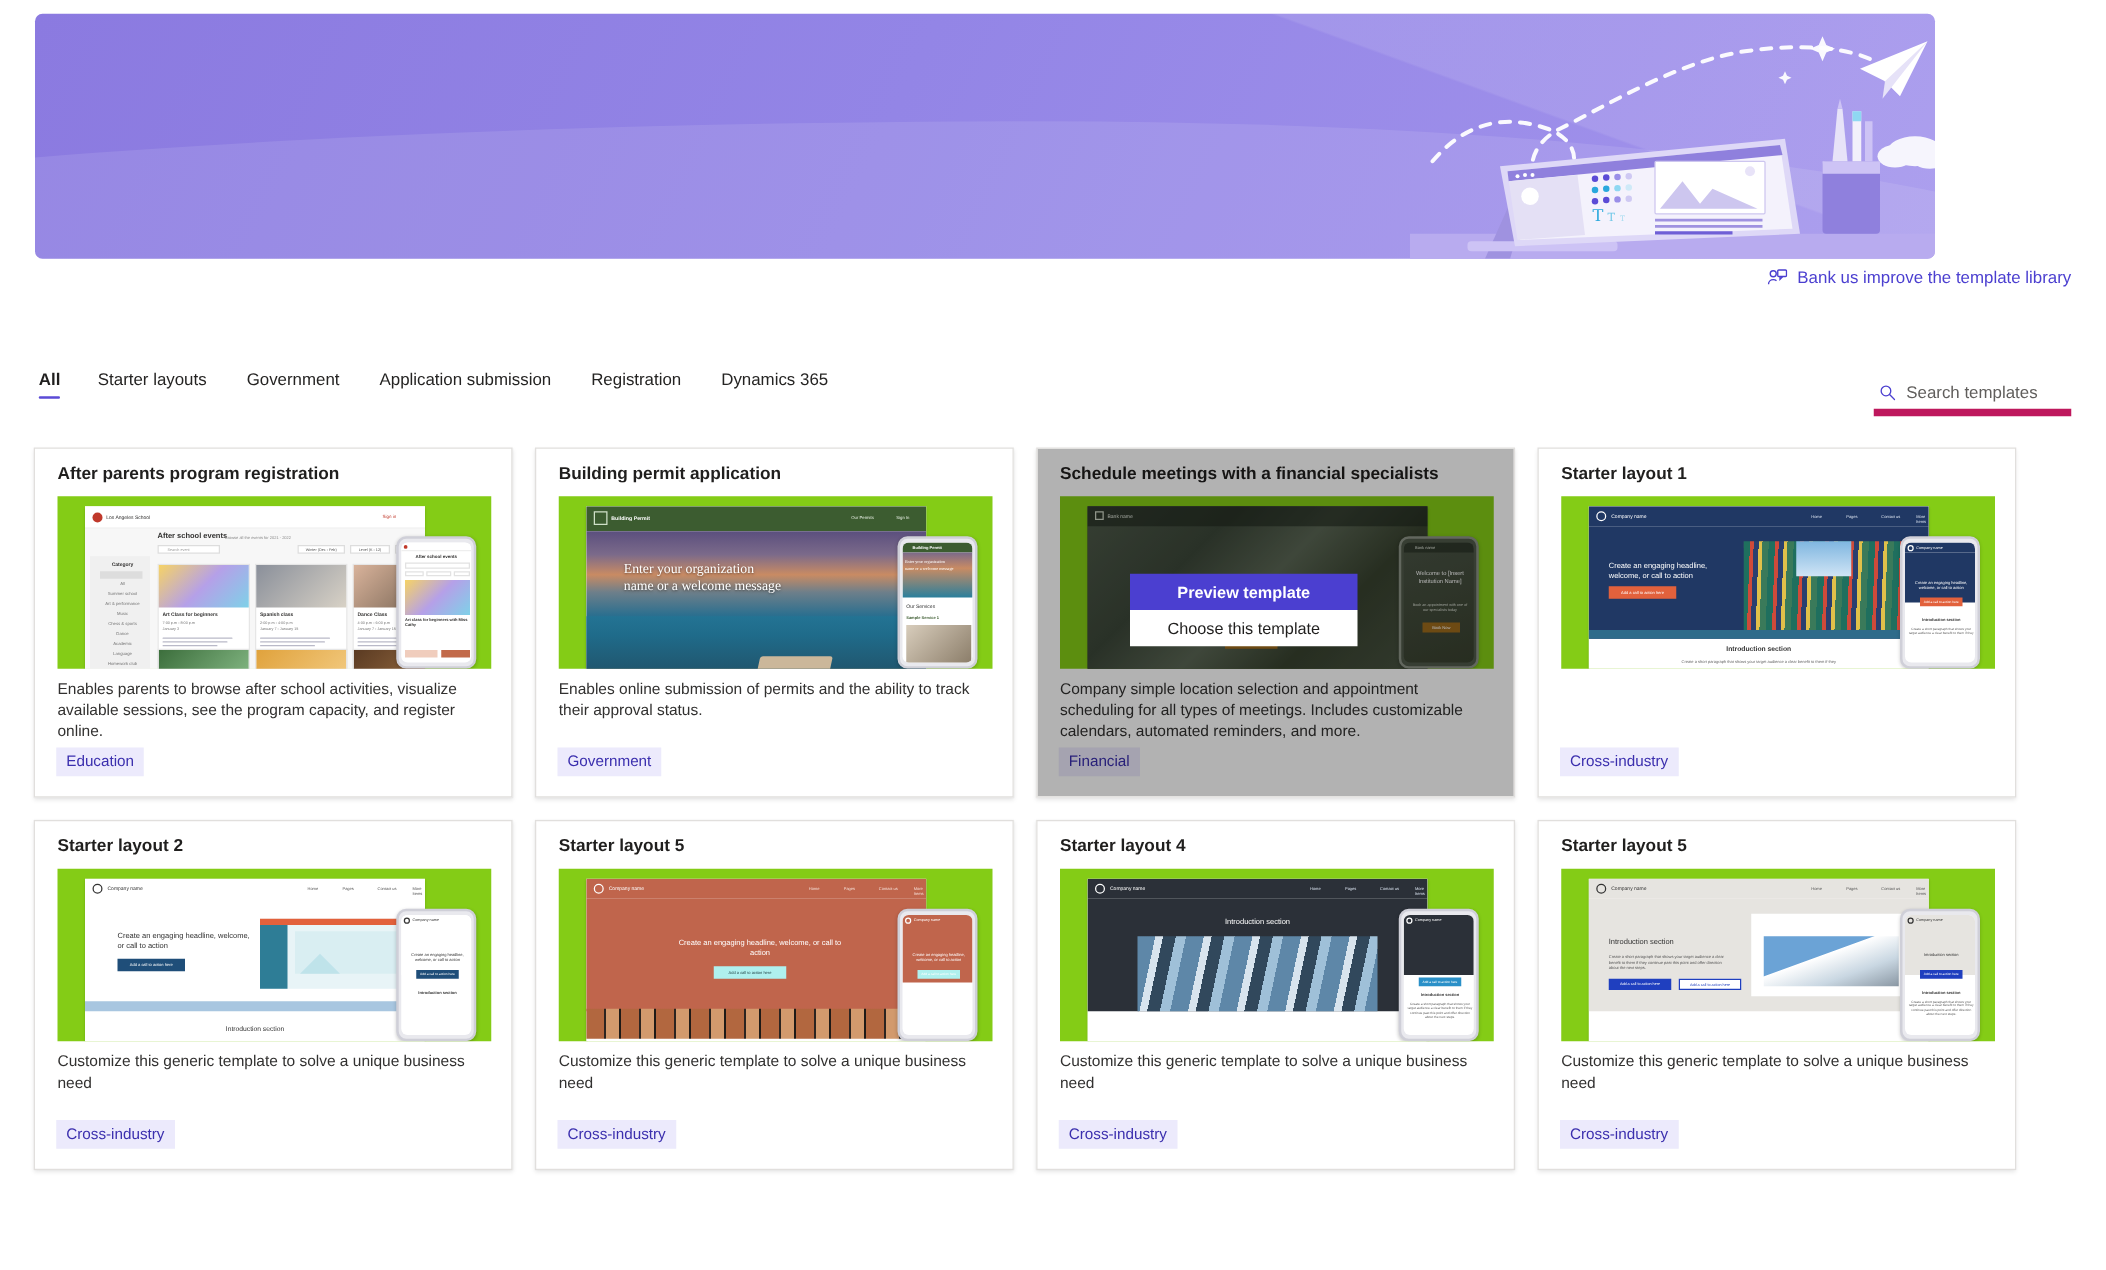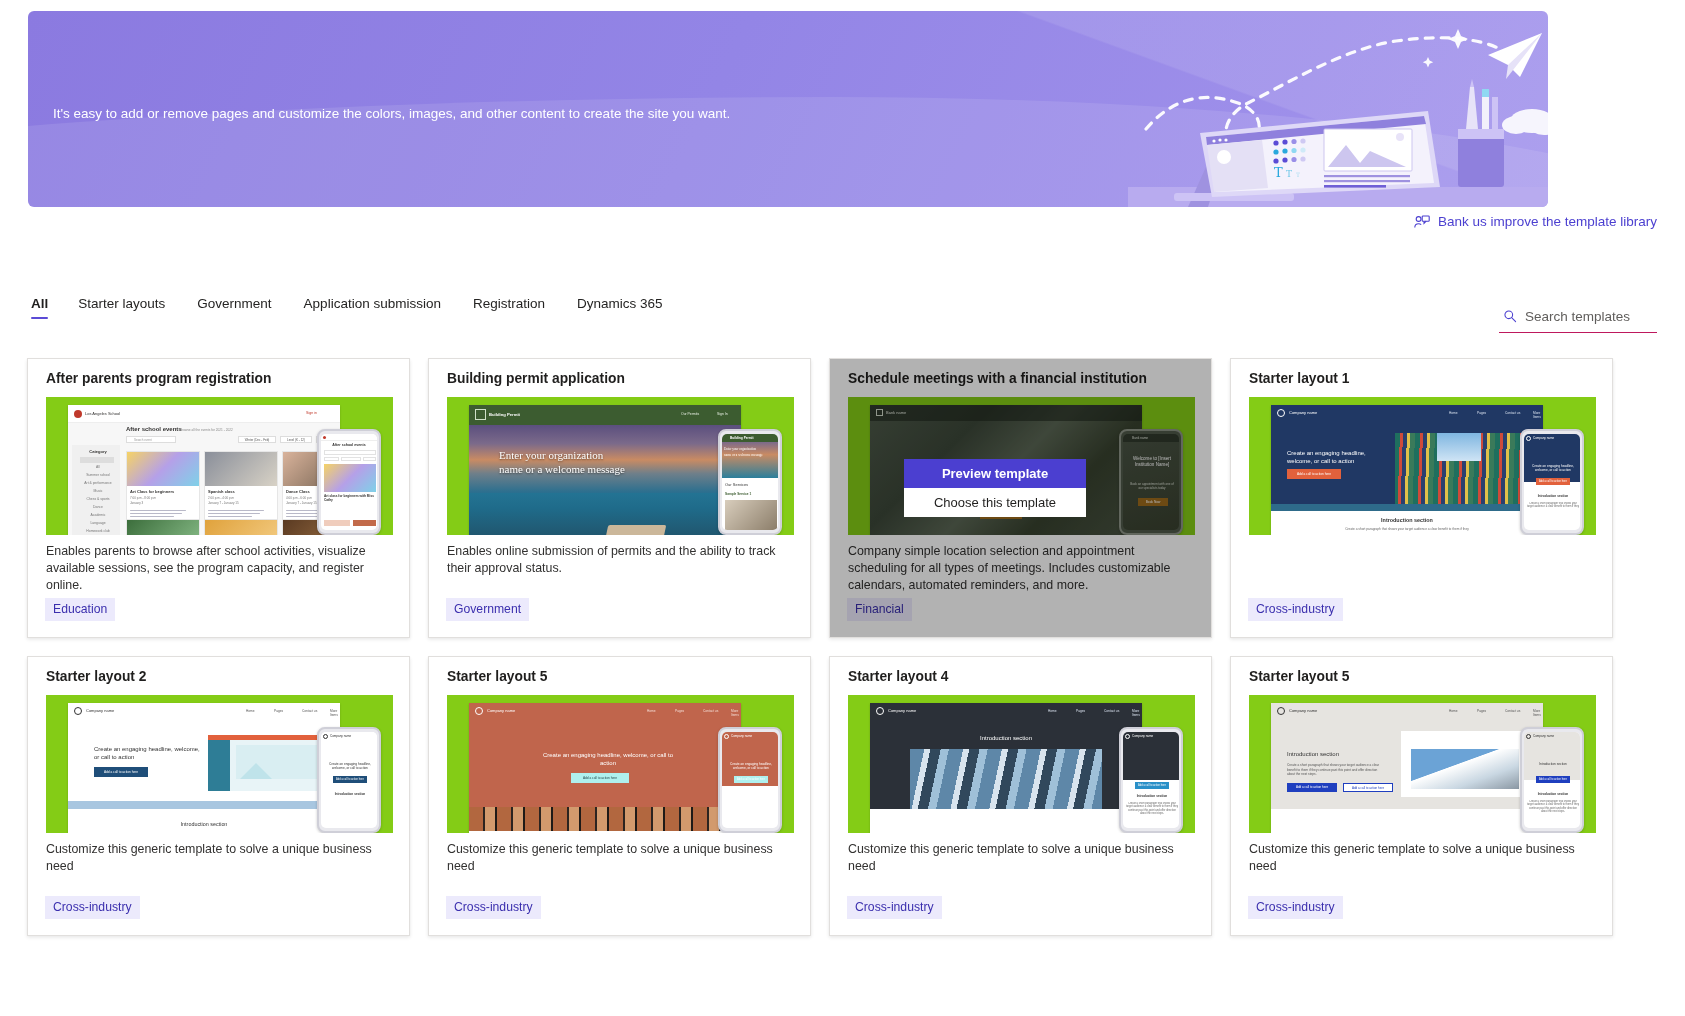--- a/index.html
+++ b/index.html
@@ -68,21 +68,21 @@
   .tab.active { font-weight: bold; color:#201f1e; }
   .tab.active::after {
     content:""; position:absolute; left:4px; right:14px; bottom:4px;
     height:2.5px; background:#5b4bd6; border-radius:2px;
   }
 
   
   .search-box {
     position:absolute; right:28px; top:303px;
     width: 158px; height: 30px;
-    border-bottom: 1px solid #be185d;
+    border-bottom: 6px solid #be185d;
     display:flex; align-items:center; gap:8px;
     padding: 0 2px 3px 4px;
   }
   .search-box .ph { font-size: 13.5px; color:#605e5c; }
 
   
   .grid {
     position:absolute; left:27px; top:358px;
     width: 1630px;
     display:grid;
@@ -172,21 +172,20 @@
 </style>
 </head>
 <body>
 
 <div class="page">
 
   <div class="banner">
     <div class="diag"></div>
     <div class="wave1"></div>
 
-    <div class="banner-sub">It's easy to add or remove pages and customize the colors, images, and other content to create the site you want.</div>
 
     <svg class="illus" viewBox="0 0 420 196" xmlns="http://www.w3.org/2000/svg">
 
       <path d="M18,118 C40,92 70,78 110,92 C140,103 136,132 112,134 C92,136 92,106 120,92 C160,72 215,38 268,30 C318,23 352,28 372,38" fill="none" stroke="#ffffff" stroke-width="3.2" stroke-linecap="round" stroke-dasharray="8 8" opacity="0.95"></path>
 
       <g opacity="0.95" fill="#ffffff">
         <path d="M330,18 l3,7 l7,3 l-7,3 l-3,7 l-3,-7 l-7,-3 l7,-3 z"></path>
         <path d="M300,46 l1.6,3.6 l3.6,1.6 l-3.6,1.6 l-1.6,3.6 l-1.6,-3.6 l-3.6,-1.6 l3.6,-1.6 z"></path>
       </g>
 
@@ -400,21 +399,21 @@
       <div class="mock" style="left:3px;top:48px;font-size:4px;color:#333">Our Services</div>
       <div class="mock" style="left:3px;top:58px;font-size:3.2px;font-weight:bold;color:#3c5c30">Sample Service 1</div>
       <div style="position:absolute;left:3px;top:66px;width:52px;height:32px;background:linear-gradient(135deg,#d8cdbc,#8a7c68)"></div>
     </div>
   </div>
         </div>
     <div class="card-desc">Enables online submission of permits and the ability to track their approval status.</div>
     <div class="card-tag">Government</div>
       </div>
       <div class="card hovered">
-    <div class="card-title">Schedule meetings with a financial institution</div>
+    <div class="card-title">Schedule meetings with a financial specialists</div>
     <div class="thumb">
   <div class="desk" style="background:#3b4537">
     <div class="c3-hero"></div>
     <div class="c3-head" style="background:rgba(30,38,28,.6)"></div>
     <div class="mock" style="left:6px;top:4px;width:7px;height:7px;border:0.8px solid #cdd6c6"></div>
     <div class="mock" style="left:16px;top:5px;font-size:4px;color:#dde3d7">Bank name</div>
     <div class="mock" style="left:110px;top:104px;width:42px;height:10px;background:#9c6a1c;color:#fff;font-size:3.6px;text-align:center;line-height:10px">Book Now</div>
   </div>
   <div class="phone" style="border-color:#8d9487;background:#50594a">
     <div class="ph-inner" style="background:linear-gradient(160deg,#4a5445,#39412f)">

